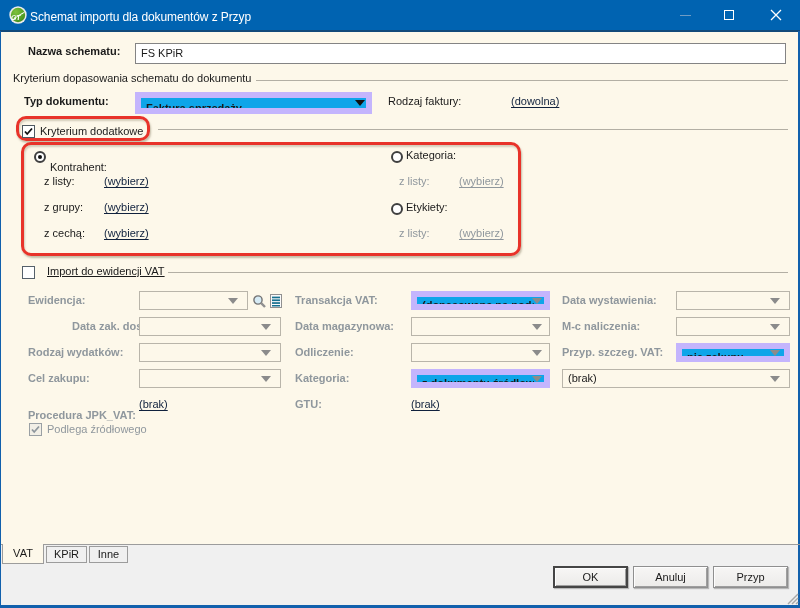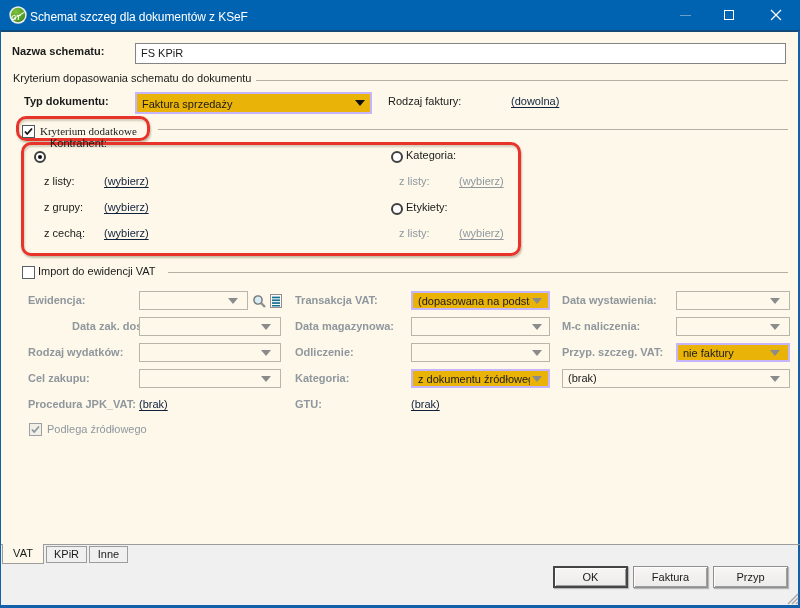--- a/index.html
+++ b/index.html
@@ -3,22 +3,22 @@
 <style>
   html,body{margin:0;padding:0;}
   body{width:800px;height:608px;position:relative;overflow:hidden;
        font-family:"Liberation Sans", sans-serif;font-size:11px;color:#1a1a1a;}
   .abs{position:absolute;}
   .lbl{position:absolute;white-space:nowrap;line-height:14px;}
   .b{font-weight:bold;}
   .dis{color:#8f979d;}
   .link{text-decoration:underline;color:#10213d;text-decoration-skip-ink:none;text-underline-offset:2px;}
   .glink{text-decoration:underline;color:#8f979d;text-decoration-skip-ink:none;text-underline-offset:2px;}
-  .combo{position:absolute;background:#eab308;border:2px solid #c4b5fd;box-sizing:border-box;
-         line-height:18px;padding-left:5px;white-space:nowrap;overflow:hidden;}
+  .combo{position:absolute;background:#0ea5e9;border:6px solid #c4b5fd;box-sizing:border-box;
+         line-height:18px;padding-left:5px;white-space:nowrap;overflow:hidden;font-weight:bold;}
   .combod{position:absolute;background:#fdf8ea;border:1px solid #b9b5aa;box-sizing:border-box;
          line-height:17px;padding-left:5px;white-space:nowrap;overflow:hidden;}
   .arrb{position:absolute;width:0;height:0;border-left:5px solid transparent;
         border-right:5px solid transparent;border-top:6px solid #111;}
   .arrg{position:absolute;width:0;height:0;border-left:5px solid transparent;
         border-right:5px solid transparent;border-top:6px solid #8b8b8b;}
   .hline{position:absolute;height:1px;background:#b3afa4;}
   .redbox{position:absolute;border:3px solid #e8332a;border-radius:10px;box-sizing:border-box;box-shadow:1px 2px 2px rgba(150,140,115,0.55), inset 1px 2px 2px rgba(150,140,115,0.4);}
   .cb{position:absolute;width:13px;height:13px;box-sizing:border-box;background:#fff;border:1px solid #4e5860;}
   .radio{position:absolute;width:12px;height:12px;box-sizing:border-box;border:2px solid #3f3f3f;
@@ -43,69 +43,69 @@
     <stop offset="0" stop-color="#7fc13d"></stop>
         <stop offset="0.55" stop-color="#57a428"></stop>
         <stop offset="1" stop-color="#3a7f16"></stop>
   </radialGradient>
     </defs>
   <circle cx="9" cy="9" r="8.7" fill="#ececec"></circle>
   <circle cx="9" cy="9" r="7.2" fill="url(#gg)"></circle>
   <path d="M3.5 13.5 C7 10.5 11 8 16.5 5.2 L14 7.8 C10.5 9.2 7 11.5 5 13.8 Z" fill="#fff"></path>
   <text x="3.6" y="14" font-size="7" font-weight="bold" fill="#fff" font-family="Liberation Sans" transform="skewX(-8)">GT</text>
 </svg>
-<div class="lbl" style="left:30px;top:10px;color:#fff;font-size:12px;letter-spacing:-0.1px;">Schemat szczeg dla dokumentów z KSeF</div>
+<div class="lbl" style="left:30px;top:10px;color:#fff;font-size:12px;letter-spacing:-0.1px;">Schemat importu dla dokumentów z Przyp</div>
 <div class="abs" style="left:680px;top:15px;width:11px;height:1px;background:#6f9cc4;"></div>
 <div class="abs" style="left:724px;top:10px;width:10px;height:10px;border:1px solid #fff;box-sizing:border-box;"></div>
 <svg class="abs" style="left:770px;top:9px;" width="12" height="12" viewBox="0 0 12 12">
   <path d="M1 1 L11 11 M11 1 L1 11" stroke="#fff" stroke-width="1.3"></path>
 </svg>
 
-<div class="lbl b" style="left:12px;top:44px;">Nazwa schematu:</div>
+<div class="lbl b" style="left:28px;top:44px;">Nazwa schematu:</div>
 <div class="abs" style="left:135px;top:43px;width:651px;height:21px;background:#fff;border:1px solid #848484;box-sizing:border-box;line-height:18px;padding-left:5px;">FS KPiR</div>
 
 <div class="lbl" style="left:13px;top:71px;">Kryterium dopasowania schematu do dokumentu</div>
 <div class="hline" style="left:256px;top:80px;width:532px;"></div>
 
 <div class="lbl b" style="left:24px;top:94px;">Typ dokumentu:</div>
 <div class="combo" style="left:135px;top:92px;width:237px;height:22px;line-height:20px;">Faktura sprzedaży</div>
 <div class="arrb" style="left:355px;top:100px;"></div>
 <div class="lbl" style="left:388px;top:94px;">Rodzaj faktury:</div>
 <div class="lbl link" style="left:511px;top:94px;">(dowolna)</div>
 
 <div class="redbox" style="left:16px;top:116px;width:134px;height:25px;"></div>
 <div class="cb" style="left:22px;top:125px;"></div>
 <svg class="abs" style="left:23px;top:126px;" width="11" height="11" viewBox="0 0 11 11">
   <path d="M2 5.5 L4.2 8 L9 2.5" stroke="#111" stroke-width="1.8" fill="none"></path>
 </svg>
-<div class="lbl" style="left:40px;top:124px;font-family:Liberation Serif, serif;">Kryterium dodatkowe</div>
+<div class="lbl" style="left:40px;top:124px;">Kryterium dodatkowe</div>
 <div class="hline" style="left:158px;top:129px;width:630px;"></div>
 
 <div class="redbox" style="left:21px;top:142px;width:500px;height:114px;"></div>
 <div class="radio" style="left:34px;top:151px;"></div>
 <div class="abs" style="left:38px;top:155px;width:4px;height:4px;border-radius:50%;background:#111;"></div>
-<div class="lbl" style="left:50px;top:136px;">Kontrahent:</div>
+<div class="lbl" style="left:50px;top:160px;">Kontrahent:</div>
 <div class="lbl" style="left:44px;top:174px;">z listy:</div>
 <div class="lbl link" style="left:104px;top:174px;">(wybierz)</div>
 <div class="lbl" style="left:44px;top:200px;">z grupy:</div>
 <div class="lbl link" style="left:104px;top:200px;">(wybierz)</div>
 <div class="lbl" style="left:44px;top:226px;">z cechą:</div>
 <div class="lbl link" style="left:104px;top:226px;">(wybierz)</div>
 
 <div class="radio" style="left:391px;top:151px;"></div>
 <div class="lbl" style="left:406px;top:148px;">Kategoria:</div>
 <div class="lbl dis" style="left:399px;top:174px;">z listy:</div>
 <div class="lbl glink" style="left:459px;top:174px;">(wybierz)</div>
 <div class="radio" style="left:391px;top:203px;"></div>
 <div class="lbl" style="left:406px;top:200px;">Etykiety:</div>
 <div class="lbl dis" style="left:399px;top:226px;">z listy:</div>
 <div class="lbl glink" style="left:459px;top:226px;">(wybierz)</div>
 
 <div class="cb" style="left:22px;top:266px;border-color:#55606a;"></div>
-<div class="lbl" style="left:38px;top:264px;">Import do ewidencji VAT</div>
+<div class="lbl" style="left:47px;top:264px;text-decoration:underline;">Import do ewidencji VAT</div>
 <div class="hline" style="left:168px;top:272px;width:620px;"></div>
 
 <div class="lbl b dis" style="left:28px;top:293px;">Ewidencja:</div>
 <div class="combod" style="left:139px;top:291px;width:109px;height:19px;"></div>
 <div class="arrg" style="left:228px;top:298px;"></div>
 <svg class="abs" style="left:252px;top:294px;" width="15" height="15" viewBox="0 0 15 15">
   <circle cx="6" cy="6" r="4.1" fill="#d6ebf5" stroke="#737373" stroke-width="1.4"></circle>
   <path d="M9.2 9.2 L13 13" stroke="#909090" stroke-width="2.4"></path>
 </svg>
 <svg class="abs" style="left:270px;top:294px;" width="12" height="14" viewBox="0 0 12 14">
@@ -134,51 +134,51 @@
 <div class="combod" style="left:676px;top:317px;width:114px;height:19px;"></div>
 <div class="arrg" style="left:770px;top:324px;"></div>
 
 <div class="lbl b dis" style="left:28px;top:345px;">Rodzaj wydatków:</div>
 <div class="combod" style="left:139px;top:343px;width:142px;height:19px;"></div>
 <div class="arrg" style="left:261px;top:350px;"></div>
 <div class="lbl b dis" style="left:295px;top:345px;">Odliczenie:</div>
 <div class="combod" style="left:411px;top:343px;width:139px;height:19px;"></div>
 <div class="arrg" style="left:532px;top:350px;"></div>
 <div class="lbl b dis" style="left:562px;top:345px;">Przyp. szczeg. VAT:</div>
-<div class="combo" style="left:676px;top:343px;width:114px;height:19px;line-height:17px;">nie faktury</div>
+<div class="combo" style="left:676px;top:343px;width:114px;height:19px;line-height:17px;">nie zakupu</div>
 <div class="arrg" style="left:770px;top:350px;"></div>
 
 <div class="lbl b dis" style="left:28px;top:371px;">Cel zakupu:</div>
 <div class="combod" style="left:139px;top:369px;width:142px;height:19px;"></div>
 <div class="arrg" style="left:261px;top:376px;"></div>
 <div class="lbl b dis" style="left:295px;top:371px;">Kategoria:</div>
 <div class="combo" style="left:411px;top:369px;width:139px;height:19px;line-height:17px;">
     <span style="display:block;overflow:hidden;width:112px;white-space:nowrap;">z dokumentu źródłowego</span>
   </div>
 <div class="arrg" style="left:532px;top:376px;"></div>
 <div class="combod" style="left:562px;top:369px;width:228px;height:19px;color:#1a1a1a;">(brak)</div>
 <div class="arrg" style="left:770px;top:376px;"></div>
 
-<div class="lbl b dis" style="left:28px;top:397px;">Procedura JPK_VAT:</div>
+<div class="lbl b dis" style="left:28px;top:408px;">Procedura JPK_VAT:</div>
 <div class="lbl link" style="left:139px;top:397px;">(brak)</div>
 <div class="lbl b dis" style="left:295px;top:397px;">GTU:</div>
 <div class="lbl link" style="left:411px;top:397px;">(brak)</div>
 
 <div class="cb" style="left:29px;top:423px;border-color:#9aa0a4;background:#f2efe6;"></div>
 <svg class="abs" style="left:30px;top:424px;" width="11" height="11" viewBox="0 0 11 11">
   <path d="M2 5.5 L4.2 8 L9 2.5" stroke="#8f979d" stroke-width="1.8" fill="none"></path>
 </svg>
 <div class="lbl dis" style="left:47px;top:422px;">Podlega źródłowego</div>
 
 <div class="abs" style="left:1px;top:544px;width:799px;height:1px;background:#9c9c9c;"></div>
 <div class="abs" style="left:2px;top:544px;width:42px;height:20px;background:#fdf8ea;border:1px solid #9c9c9c;border-top:none;box-sizing:border-box;text-align:center;line-height:18px;">VAT</div>
 <div class="abs" style="left:46px;top:546px;width:41px;height:17px;background:#f0f0f0;border:1px solid #9c9c9c;box-sizing:border-box;text-align:center;line-height:15px;">KPiR</div>
 <div class="abs" style="left:89px;top:546px;width:39px;height:17px;background:#f0f0f0;border:1px solid #9c9c9c;box-sizing:border-box;text-align:center;line-height:15px;">Inne</div>
 
 <div class="btn" style="left:553px;top:566px;border:2px solid #454545;line-height:18px;">OK</div>
-<div class="btn" style="left:633px;top:566px;">Faktura</div>
+<div class="btn" style="left:633px;top:566px;">Anuluj</div>
 <div class="btn" style="left:713px;top:566px;">Przyp</div>
 
 <svg class="abs" style="left:786px;top:592px;" width="13" height="13" viewBox="0 0 13 13">
   <path d="M12 2 L2 12" stroke="#a8a8a8" stroke-width="1.4"></path>
   <path d="M12 6 L6 12" stroke="#a8a8a8" stroke-width="1.4"></path>
   <path d="M12 10 L10 12" stroke="#a8a8a8" stroke-width="1.4"></path>
 </svg>
 
 </body></html>

